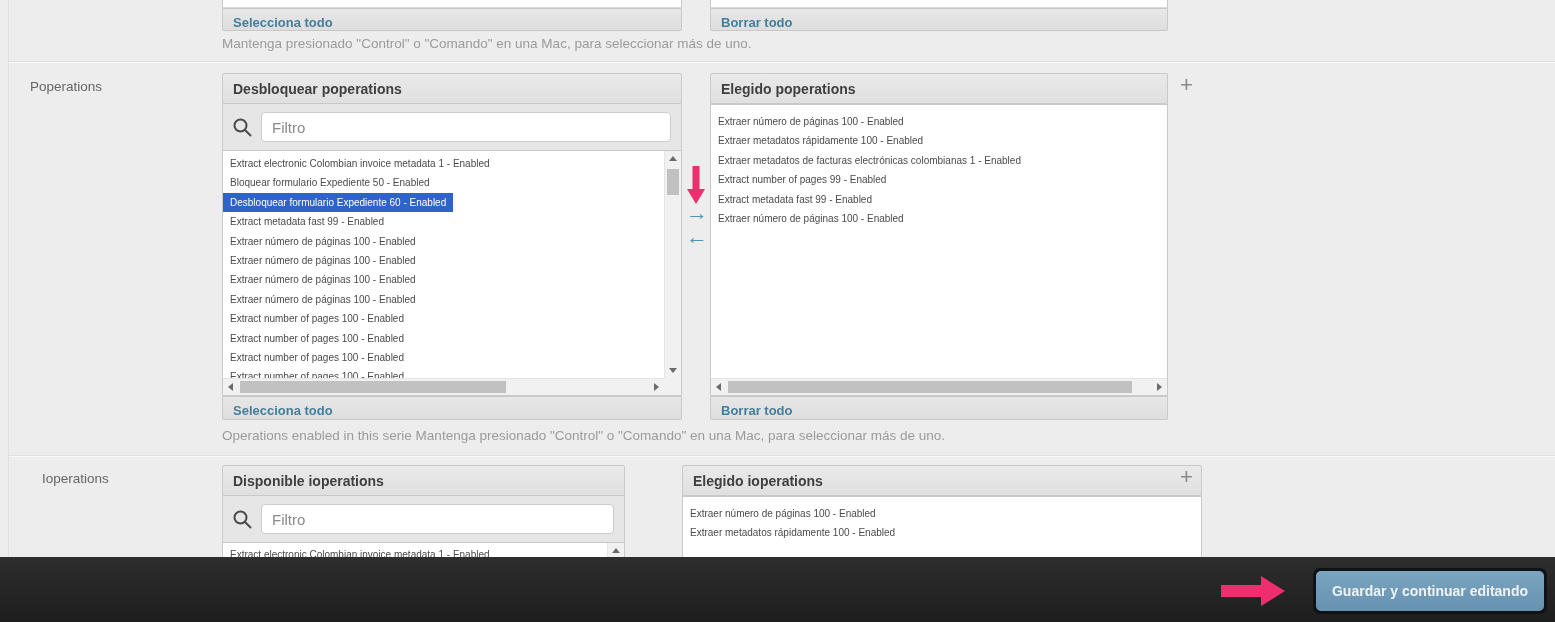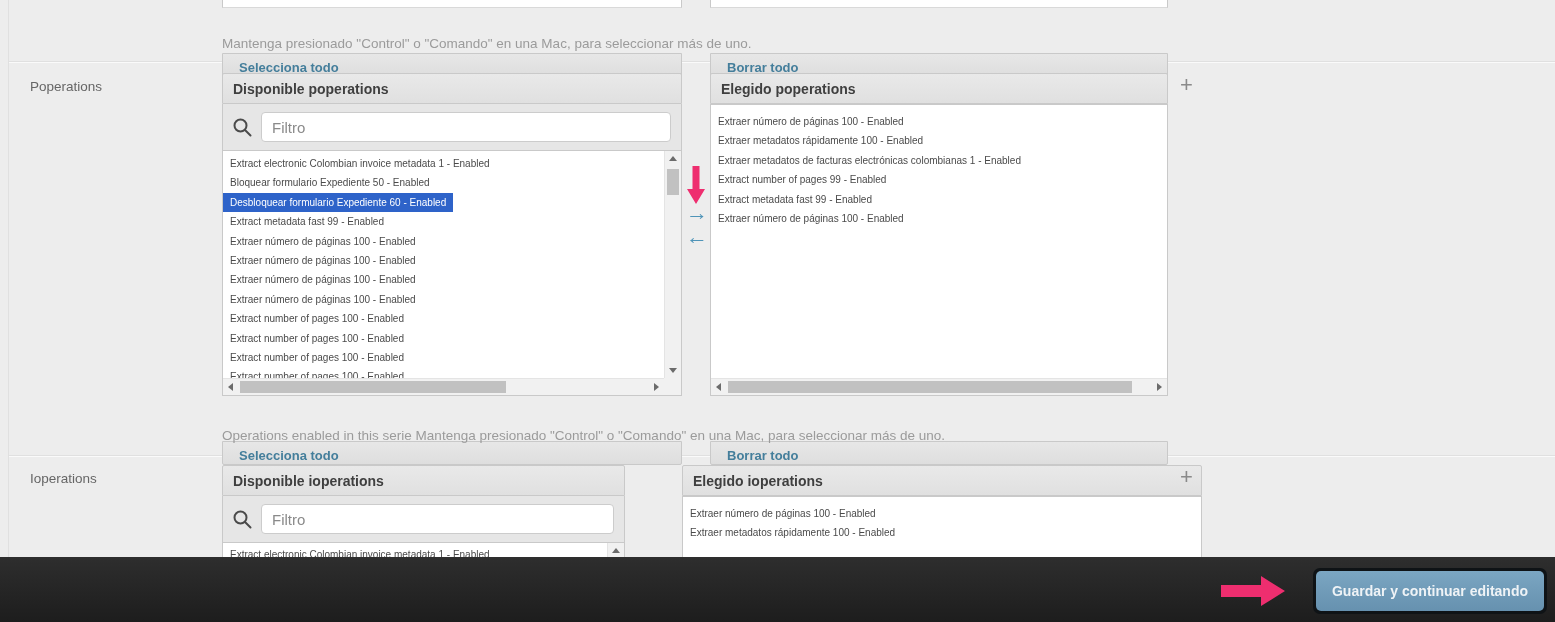--- a/index.html
+++ b/index.html
@@ -19,21 +19,21 @@
               border-right:1px solid #c9c9c9;display:flex;align-items:center;gap:8px;padding:0 10px 0 9px;}
   .filter-input{flex:1;height:30px;box-sizing:border-box;border:1px solid #ccc;border-radius:4px;
                 padding:0 10px;font-size:15px;color:#444;background:#fff;outline:none;
                 font-family:"Liberation Sans",sans-serif;}
   .filter-input::placeholder{color:#8a8a8a;opacity:1;}
   .list{position:relative;background:#fff;border:1px solid #c9c9c9;box-sizing:border-box;overflow:hidden;}
   .opts{position:absolute;overflow:hidden;}
   .opt{height:19.4px;line-height:19.4px;font-size:10px;color:#4a4a4a;padding:0 7px;white-space:nowrap;}
   .opt.selected{background:#2e63c9;color:#fff;width:max-content;}
   .footer-bar{height:24px;box-sizing:border-box;background:linear-gradient(#e7e7e7,#dedede);
-              border:1px solid #c9c9c9;border-radius:0 0 2px 2px;padding:4px 16px;margin-top:45px;}
+              border:1px solid #c9c9c9;border-radius:0 0 2px 2px;padding:4px 10px;}
   .bar-link{font-size:13px;font-weight:bold;color:#447e9b;text-decoration:none;cursor:pointer;}
   .strip{position:absolute;height:8px;background:#fff;border-left:1px solid #c9c9c9;
          border-right:1px solid #c9c9c9;box-sizing:border-box;}
 
   
   .vscroll{position:absolute;top:0;right:0;width:17px;background:#f1f1f1;border-left:1px solid #e4e4e4;box-sizing:border-box;}
   .hscroll{position:absolute;left:0;bottom:0;height:17px;background:#f1f1f1;border-top:1px solid #e4e4e4;box-sizing:border-box;}
   .corner{position:absolute;right:0;bottom:0;width:17px;height:17px;background:#f1f1f1;}
   .sb-btn{position:absolute;width:16px;height:16px;}
   .tri-up{position:absolute;left:4px;top:5px;border-left:4px solid transparent;border-right:4px solid transparent;border-bottom:5px solid #6b6b6b;}
@@ -74,21 +74,21 @@
   <div class="sel-box" style="left:710px;top:8px;width:458px;">
     <div class="footer-bar" style="height:23px;">
       <a class="bar-link">Borrar todo</a>
     </div>
   </div>
   <div class="help-text" style="left:222px;top:36px;">Mantenga presionado "Control" o "Comando" en una Mac, para seleccionar más de uno.</div>
 
   <div class="field-label" style="left:30px;top:79px;">Poperations</div>
 
   <div class="sel-box" style="left:222px;top:73px;width:460px;">
-    <div class="sel-header">Disponible poperations</div>
+    <div class="sel-header">Desbloquear poperations</div>
     <div class="filter-row">
       <svg class="search-svg" width="21" height="21" viewBox="0 0 21 21">
         <circle cx="8.5" cy="8.5" r="6" fill="none" stroke="#4a4a4a" stroke-width="2"></circle>
         <line x1="13" y1="13" x2="18.5" y2="18.5" stroke="#4a4a4a" stroke-width="2" stroke-linecap="round"></line>
       </svg>
       <input class="filter-input" placeholder="Filtro" style="">
     </div>
     <div class="list" style="height:246px;">
       <div class="opts" style="left:0;top:0;right:17px;bottom:17px;padding-top:3px;">
 
@@ -161,21 +161,21 @@
     </div>
     <div class="footer-bar">
       <a class="bar-link">Borrar todo</a>
     </div>
   </div>
 
   <div class="add-link" style="left:1180px;top:76px;">+</div>
 
   <div class="help-text" style="left:222px;top:428px;">Operations enabled in this serie Mantenga presionado "Control" o "Comando" en una Mac, para seleccionar más de uno.</div>
 
-  <div class="field-label" style="left:30px;top:471px;text-align:center;">Ioperations</div>
+  <div class="field-label" style="left:42px;top:471px;text-align:center;">Ioperations</div>
 
   <div class="sel-box" style="left:222px;top:465px;width:403px;">
     <div class="sel-header">Disponible ioperations</div>
     <div class="filter-row">
       <svg class="search-svg" width="21" height="21" viewBox="0 0 21 21">
         <circle cx="8.5" cy="8.5" r="6" fill="none" stroke="#4a4a4a" stroke-width="2"></circle>
         <line x1="13" y1="13" x2="18.5" y2="18.5" stroke="#4a4a4a" stroke-width="2" stroke-linecap="round"></line>
       </svg>
       <input class="filter-input" placeholder="Filtro" style="">
     </div>

